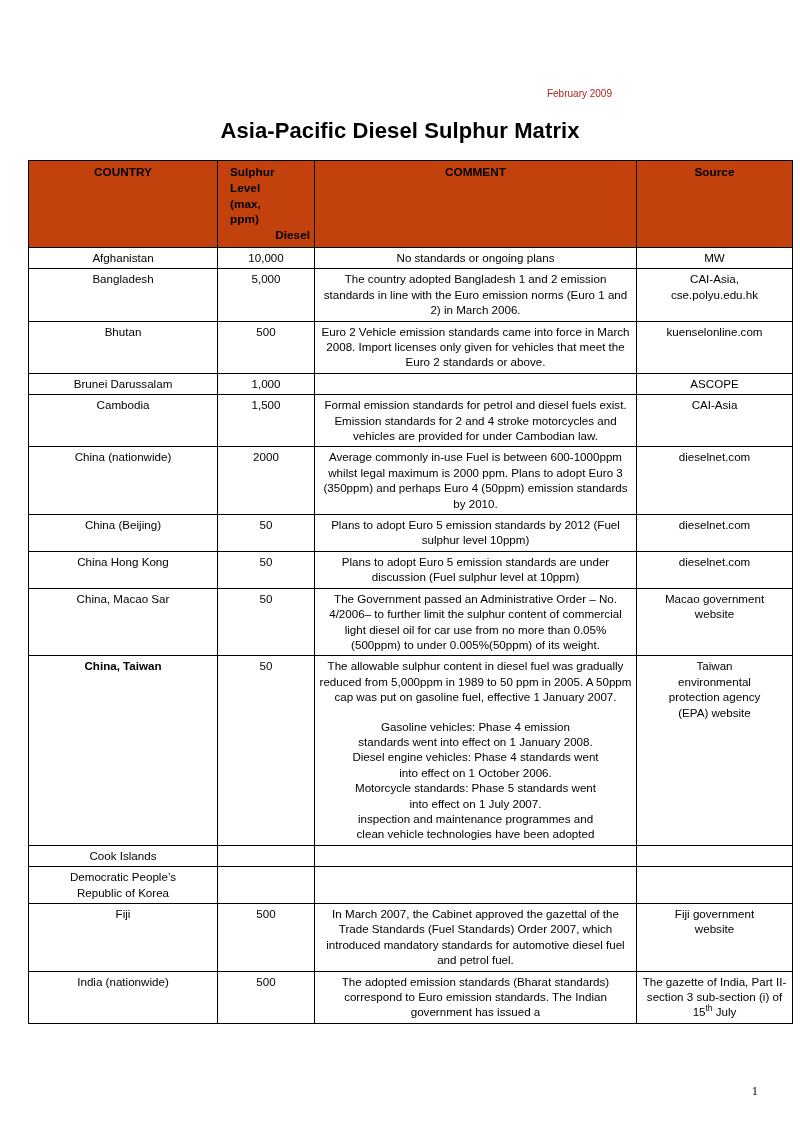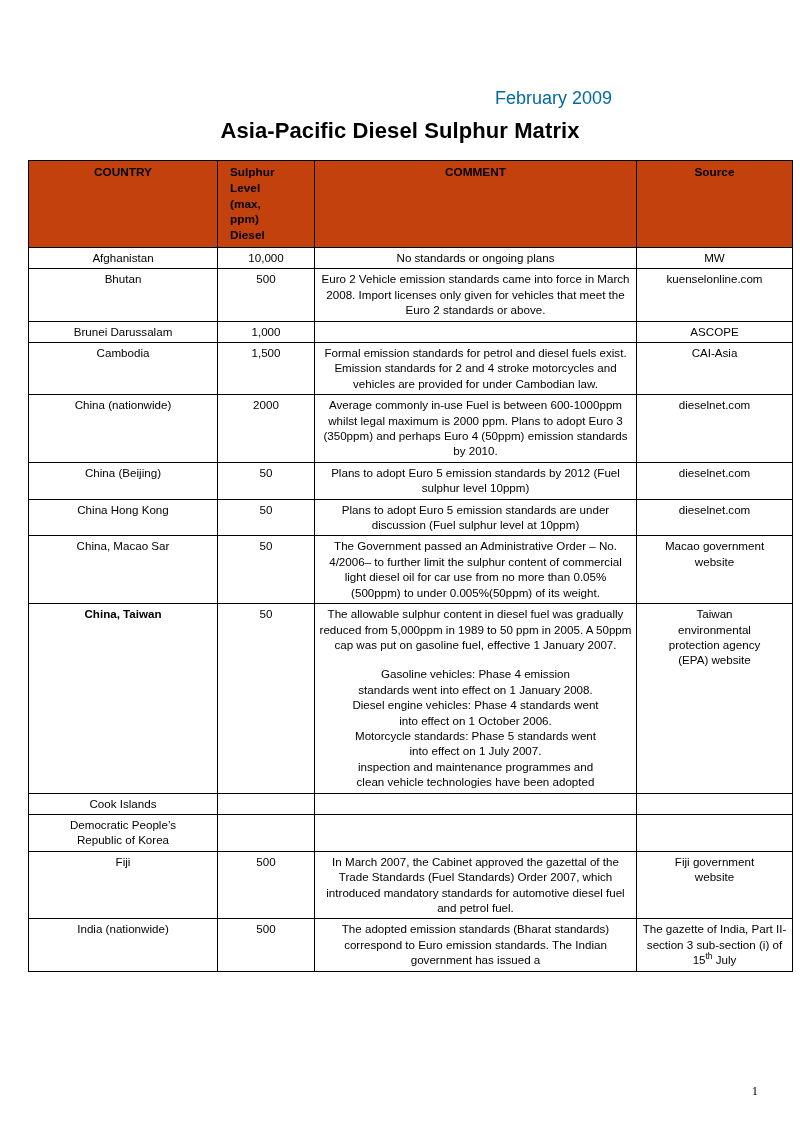--- a/index.html
+++ b/index.html
@@ -34,22 +34,22 @@
     right: 28px;
     top: 0px;
     width: 118px;
     height: 70px;
   }
   .logo svg { display: block; }
   .doc-date {
     position: absolute;
     right: 160px;
     top: 46px;
-    font-size: 18px;
-    color: #0369a1;
+    font-size: 10px;
+    color: #b91c1c;
     white-space: nowrap;
   }
   .doc-title {
     position: absolute;
     top: 118px;
     left: 0;
     width: 800px;
     text-align: center;
     font-size: 22px;
     font-weight: bold;
@@ -134,36 +134,45 @@
     <table class="matrix">
       <thead>
         <tr>
           <th class="col-country">COUNTRY</th>
           <th class="col-sulphur">
             <span class="hdr-sulphur" id="hdr-sulphur-text">
                 <span style="display: block;">Sulphur</span>
                 <span style="display: block;">Level</span>
                 <span style="display: block;">(max,</span>
                 <span style="display: block;">ppm)</span>
-                <span style="display: block;">Diesel</span>
+                <span style="display: block; text-align: right;">Diesel</span>
                 <span class="cell-spacer"></span>
               </span>
           </th>
           <th class="col-comment">COMMENT</th>
           <th class="col-source">Source</th>
         </tr>
       </thead>
       <tbody id="matrix-body">
           <tr>
             <td class="c-country" style="white-space: pre-line;">Afghanistan</td>
             <td class="c-sulphur">10,000</td>
             <td class="c-comment">
               <div class="para">No standards or ongoing plans</div>
             </td>
             <td class="c-source" style="white-space: pre-line;">MW</td>
+          </tr>
+          <tr>
+            <td class="c-country" style="white-space: pre-line;">Bangladesh</td>
+            <td class="c-sulphur">5,000</td>
+            <td class="c-comment">
+              <div class="para">The country adopted Bangladesh 1 and 2 emission standards in line with the Euro emission norms (Euro 1 and 2) in March 2006.</div>
+            </td>
+            <td class="c-source" style="white-space: pre-line;">CAI-Asia,
+cse.polyu.edu.hk</td>
           </tr>
           <tr>
             <td class="c-country" style="white-space: pre-line;">Bhutan</td>
             <td class="c-sulphur">500</td>
             <td class="c-comment">
               <div class="para">Euro 2 Vehicle emission standards came into force in March 2008. Import licenses only given for vehicles that meet the Euro 2 standards or above.</div>
             </td>
             <td class="c-source" style="white-space: pre-line;">kuenselonline.com</td>
           </tr>
           <tr>

